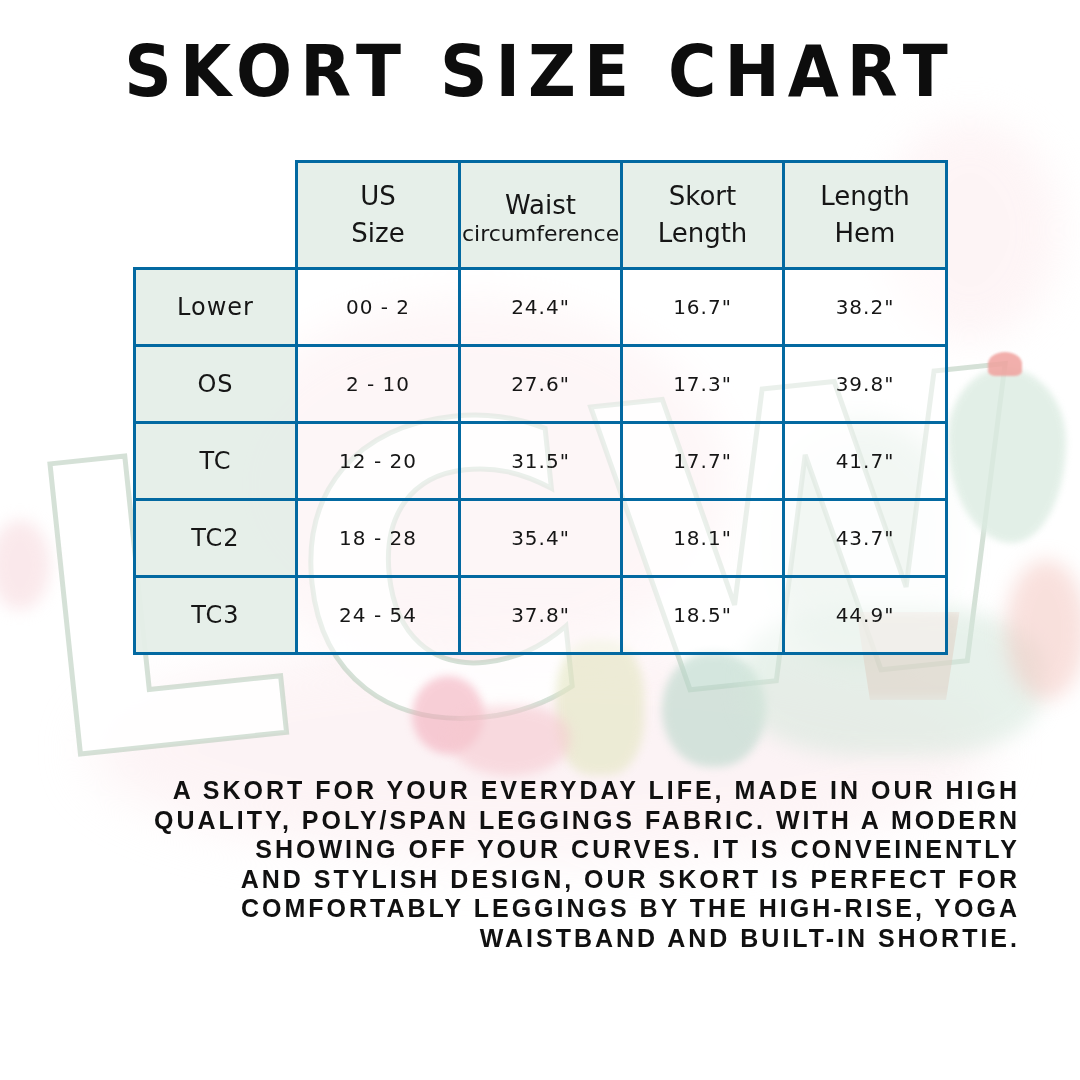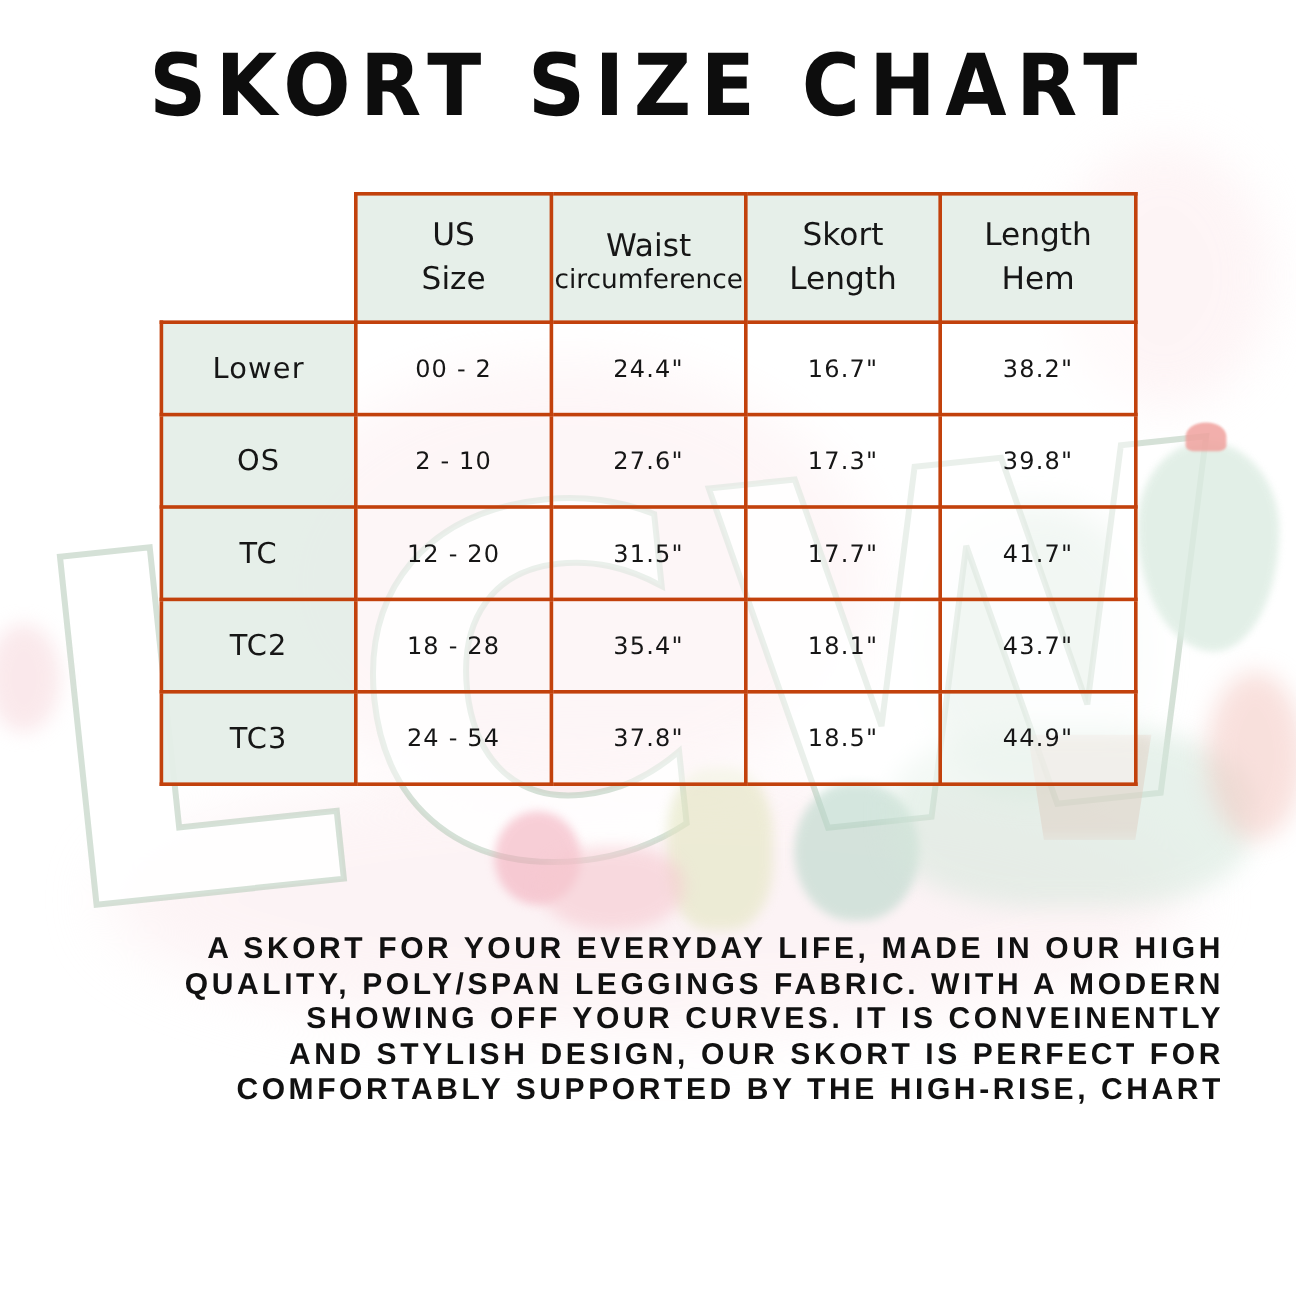--- a/index.html
+++ b/index.html
@@ -59,21 +59,21 @@
   
   table.size-chart {
     position: absolute;
     left: 133px; top: 160px;
     width: 812px;
     border-collapse: collapse;
     table-layout: fixed;
     z-index: 1;
   }
   .size-chart th, .size-chart td {
-    border: 3px solid #c2410c;
+    border: 3px solid #0369a1;
     text-align: center;
     vertical-align: middle;
     font-weight: 400;
     color: #161616;
   }
   .size-chart td.corner { border: none; background: transparent; }
   .size-chart .hcell {
     background: rgba(229, 238, 232, 0.95);
     height: 102px;
     font-size: 26px;
@@ -204,14 +204,15 @@
       <td class="dcell">44.9"</td>
     </tr>
   </tbody>
 </table>
 
 <div class="description">
   <div class="line">A SKORT FOR YOUR EVERYDAY LIFE, MADE IN OUR HIGH</div>
   <div class="line">QUALITY, POLY/SPAN LEGGINGS FABRIC. WITH A MODERN</div>
   <div class="line">SHOWING OFF YOUR CURVES. IT IS CONVEINENTLY</div>
   <div class="line">AND STYLISH DESIGN, OUR SKORT IS PERFECT FOR</div>
-  <div class="line">COMFORTABLY SUPPORTED BY THE HIGH-RISE, CHART</div>
+  <div class="line">COMFORTABLY LEGGINGS BY THE HIGH-RISE, YOGA</div>
+  <div class="line">WAISTBAND AND BUILT-IN SHORTIE.</div>
 </div>
 
 </body></html>

